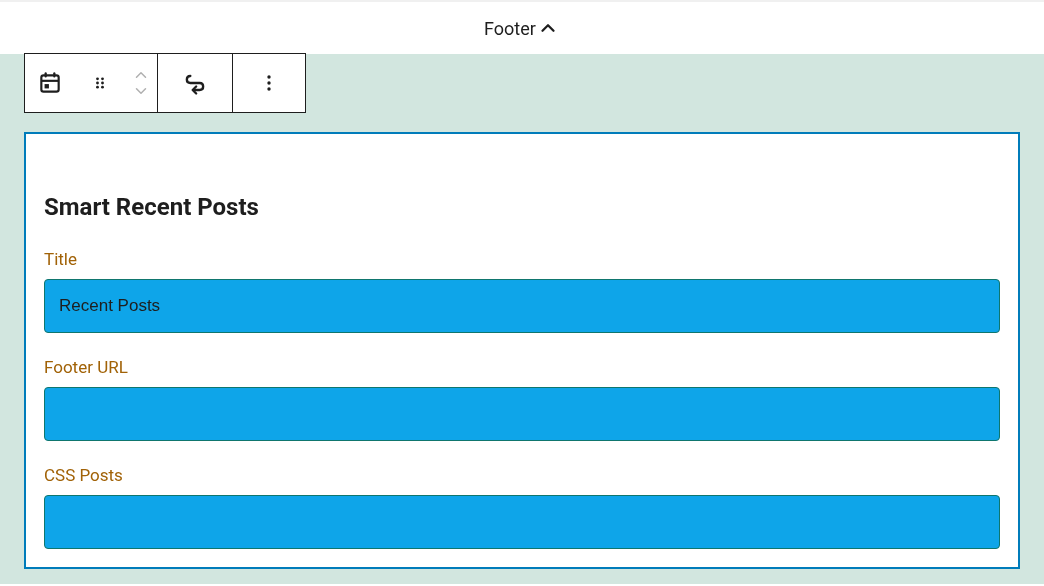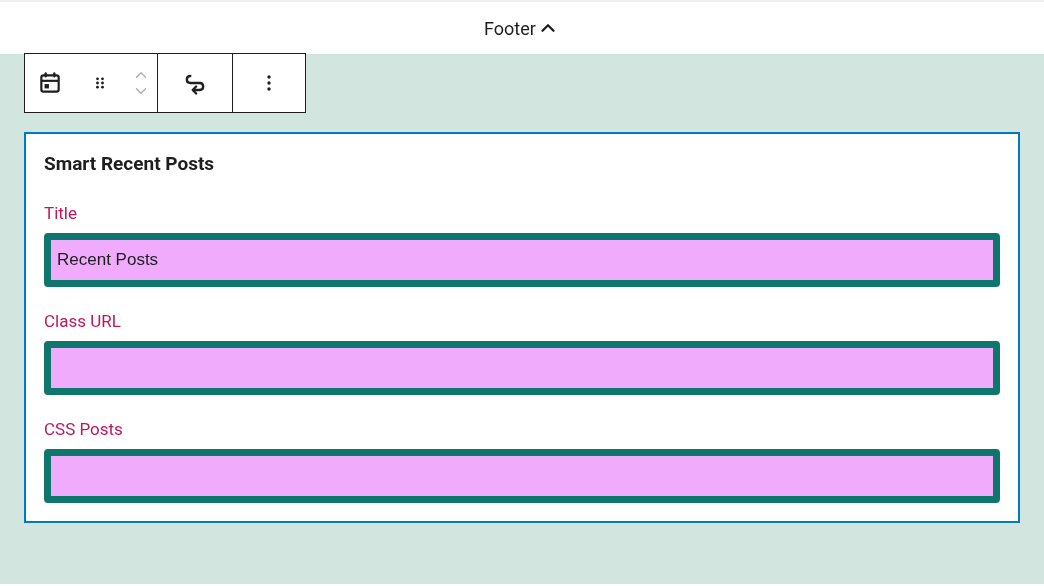--- a/index.html
+++ b/index.html
@@ -72,43 +72,44 @@
     justify-content: center;
     gap: 4px;
   }
   .block-panel {
     margin-top: 18px;
     background: #fff;
     border: 2px solid #007cba;
     padding: 18px 18px 18px 18px;
   }
   .block-title {
-    font-size: 19px;
+    font-size: 24px;
     font-weight: 700;
     color: #1e1e1e;
     margin-bottom: 28px;
+    margin-top: 41px;
   }
   .field {
     margin-bottom: 24px;
   }
   .field label {
     display: block;
     font-size: 17px;
-    color: #be185d;
+    color: #a16207;
     margin-bottom: 10px;
   }
   .field input {
     width: 100%;
     height: 54px;
-    border: 7px solid #0f766e;
+    border: 1px solid #0f766e;
     border-radius: 4px;
-    padding: 0 6px;
+    padding: 0 14px;
     font-size: 17px;
     color: #1e1e1e;
-    background: #f0abfc;
+    background: #0ea5e9;
   }
   svg { display: block; }
 </style>
 </head>
 <body>
 
 <div class="top-divider"></div>
 
 <div class="panel-header">
   <span class="panel-title">Footer</span>
@@ -176,21 +177,21 @@
 
   <div class="block-panel">
     <div class="block-title">Smart Recent Posts</div>
 
     <div class="field">
       <label>Title</label>
       <input type="text" value="Recent Posts" style="">
     </div>
 
     <div class="field">
-      <label>Class URL</label>
+      <label>Footer URL</label>
       <input type="text" value="" style="">
     </div>
 
     <div class="field" style="margin-bottom:0;">
       <label>CSS Posts</label>
       <input type="text" value="" style="">
     </div>
   </div>
 
 </div>

